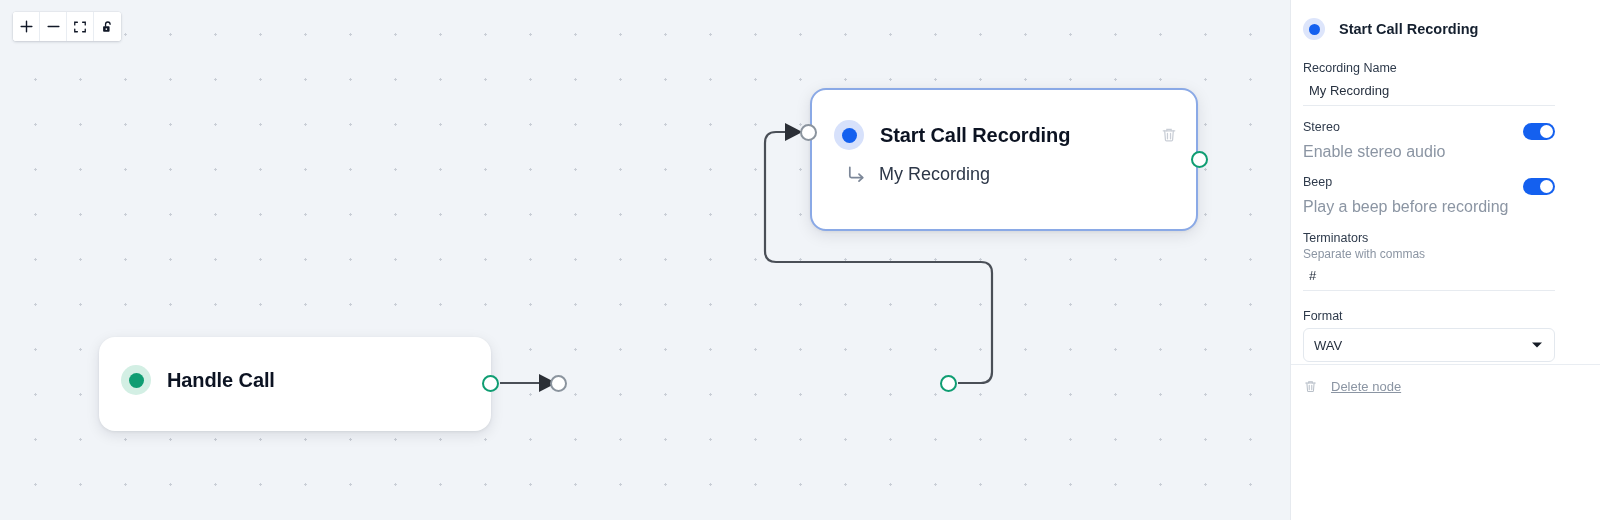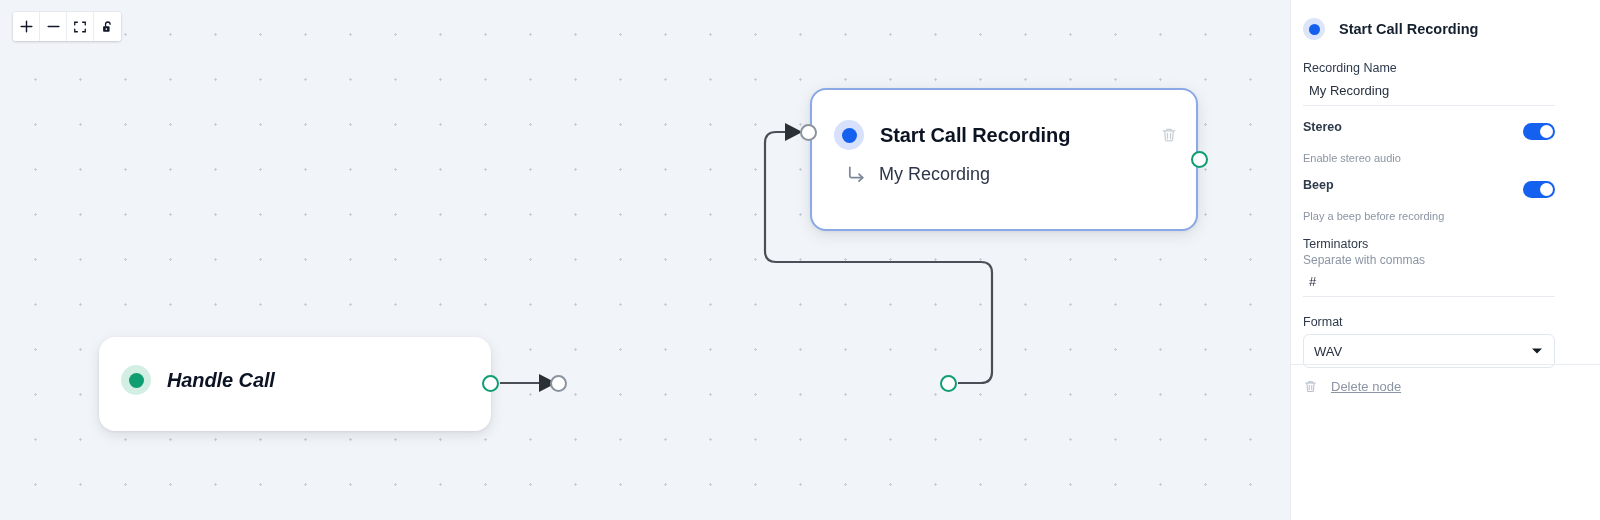--- a/index.html
+++ b/index.html
@@ -79,21 +79,20 @@
   .node.selected {
     border: 2px solid #8aa9e6;
     box-shadow: 0 4px 16px rgba(15,23,42,.10), 0 1px 3px rgba(15,23,42,.06);
   }
 
   .node-row {
     display: flex;
     align-items: center;
     height: 100%;
     padding: 0 18px 8px 22px;
-    font-style: italic;
   }
   .node.selected .node-head {
     display: flex;
     align-items: center;
     padding: 30px 18px 0 22px;
   }
   .node-sub {
     display: flex;
     align-items: center;
     padding: 14px 18px 0 34px;
@@ -208,26 +207,26 @@
   .toggle-row {
     display: flex;
     align-items: flex-start;
     justify-content: space-between;
     margin-top: 14px;
     width: 252px;
   }
   .tr-label {
     font-size: 12.5px;
     color: #2e3a4b;
-    font-weight: bold;
+    font-weight: normal;
   }
   .tr-hint {
-    font-size: 11px;
+    font-size: 16px;
     color: #8b95a3;
-    margin-top: 18px;
+    margin-top: 9px;
   }
   .switch {
     width: 32px; height: 17px;
     border-radius: 9px;
     background: #1460ef;
     position: relative;
     flex: 0 0 auto;
     margin-top: 3px;
     cursor: pointer;
   }

